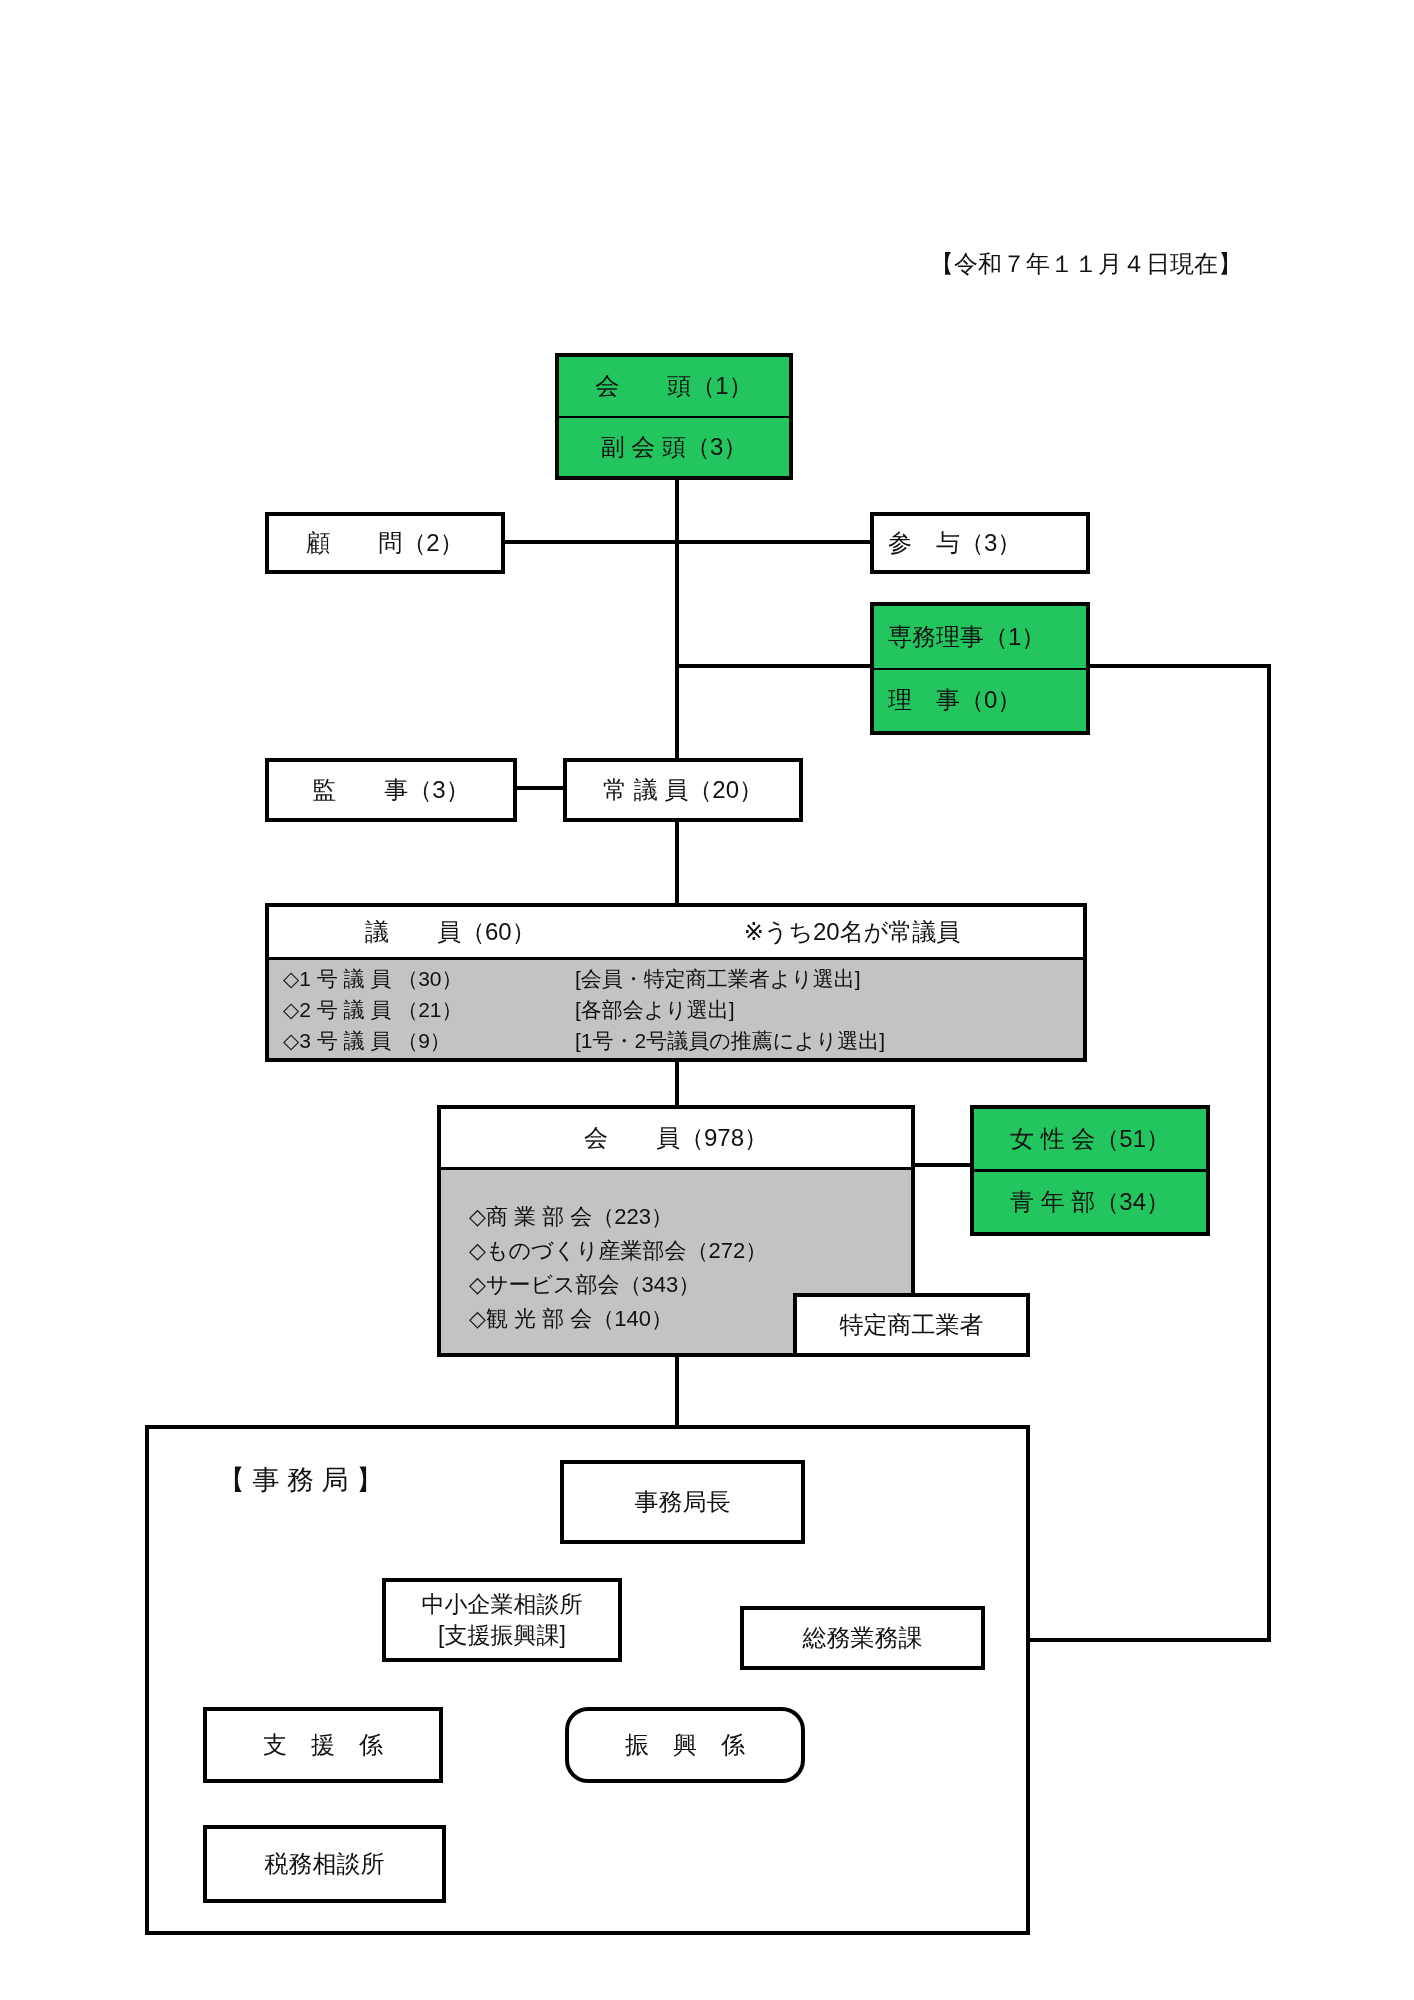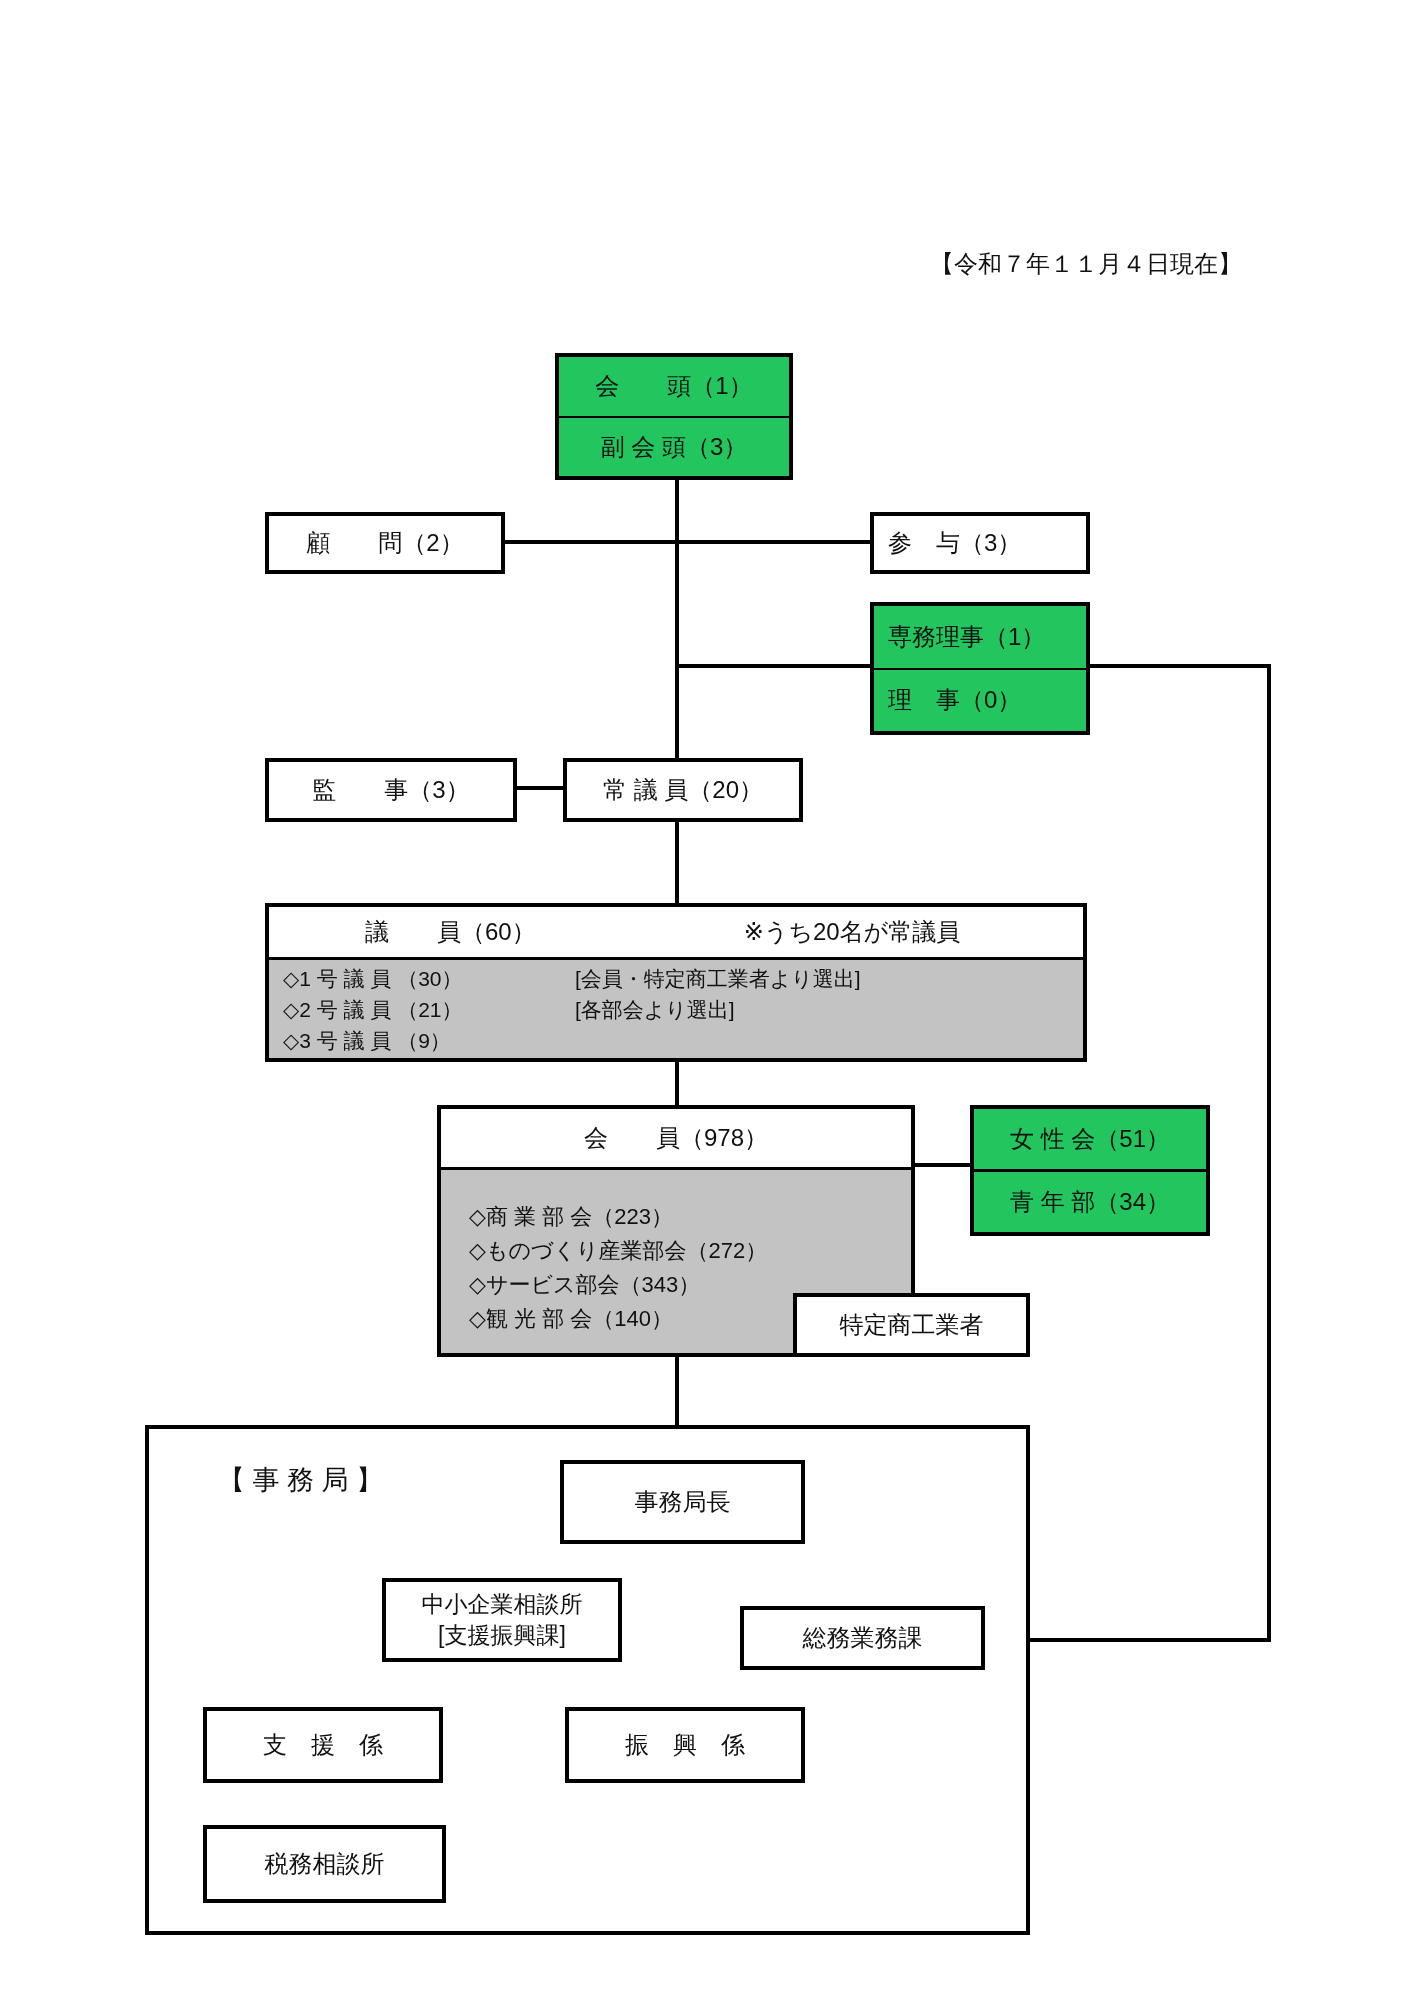--- a/index.html
+++ b/index.html
@@ -98,20 +98,21 @@
       <div class="giin-row">
         <span>◇1 号 議 員 （30）</span>
         <span>[会員・特定商工業者より選出]</span>
       </div>
       <div class="giin-row">
         <span>◇2 号 議 員 （21）</span>
         <span>[各部会より選出]</span>
       </div>
       <div class="giin-row">
         <span>◇3 号 議 員 （9）</span>
+        <span>[1号・2号議員の推薦により選出]</span>
       </div>
     </div>
   </div>
 
   <div class="bigbox" style="left:437px; top:1105px; width:478px; height:252px;">
     <div class="hdr kaiin-hdr">
       <span>会　　員（978）</span>
     </div>
     <div class="hdr-divider"></div>
     <div class="graybody kaiin-rows">
@@ -136,17 +137,17 @@
   <div class="box twoline" style="left:382px; top:1578px; width:240px; height:84px;">
     <span>中小企業相談所</span>
     <span>[支援振興課]</span>
   </div>
 
   <div class="box" style="left:560px; top:1460px; width:245px; height:84px;">事務局長</div>
 
   <div class="box" style="left:740px; top:1590px; width:245px; height:64px;margin-top:16px;">総務業務課</div>
 
   <div class="box" style="left:203px; top:1707px; width:240px; height:76px;">支　援　係</div>
-  <div class="box" style="left:565px; top:1707px; width:240px; height:76px;">振　興　係</div>
+  <div class="box" style="left:565px; top:1707px; width:240px; height:76px;border-radius:23px;">振　興　係</div>
 
   <div class="box" style="left:203px; top:1825px; width:243px; height:78px;">税務相談所</div>
 
 </div>
 
 </body></html>

